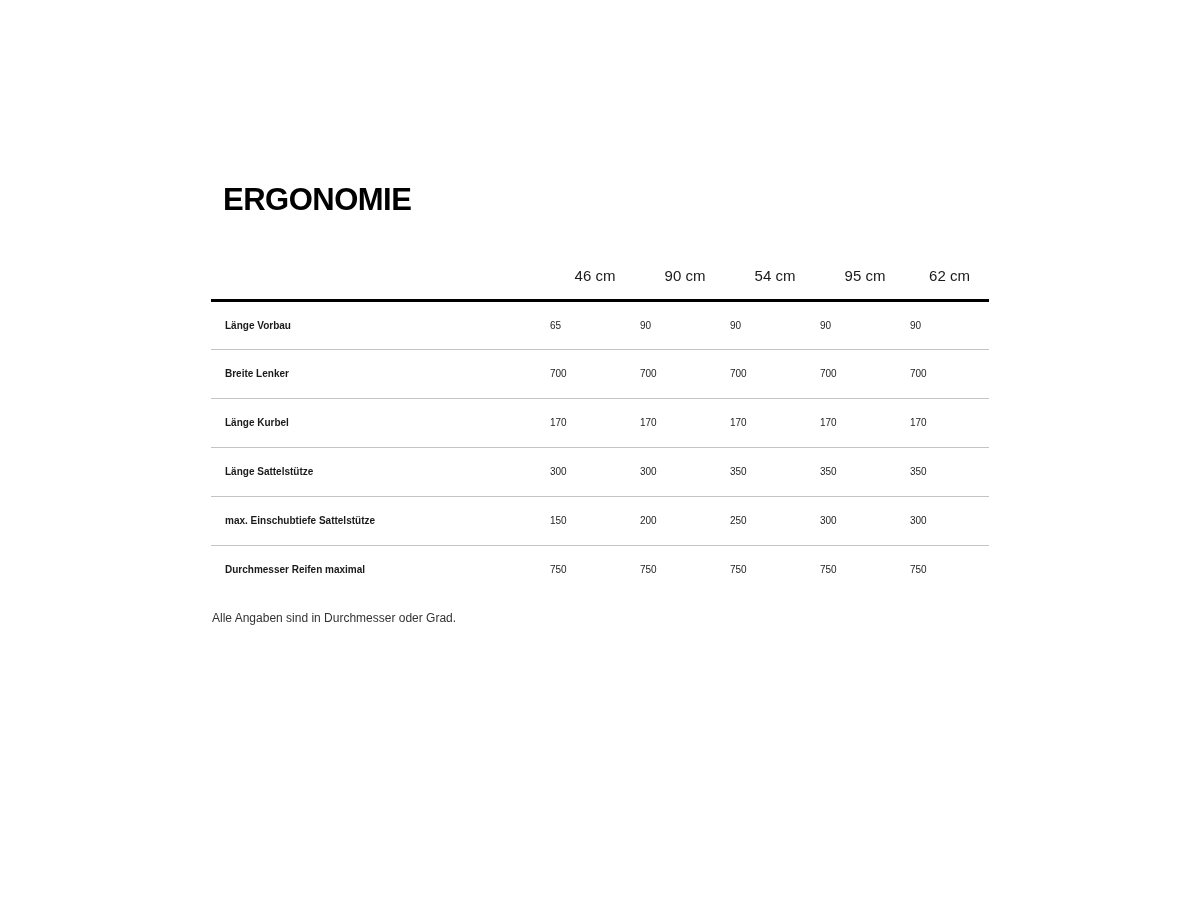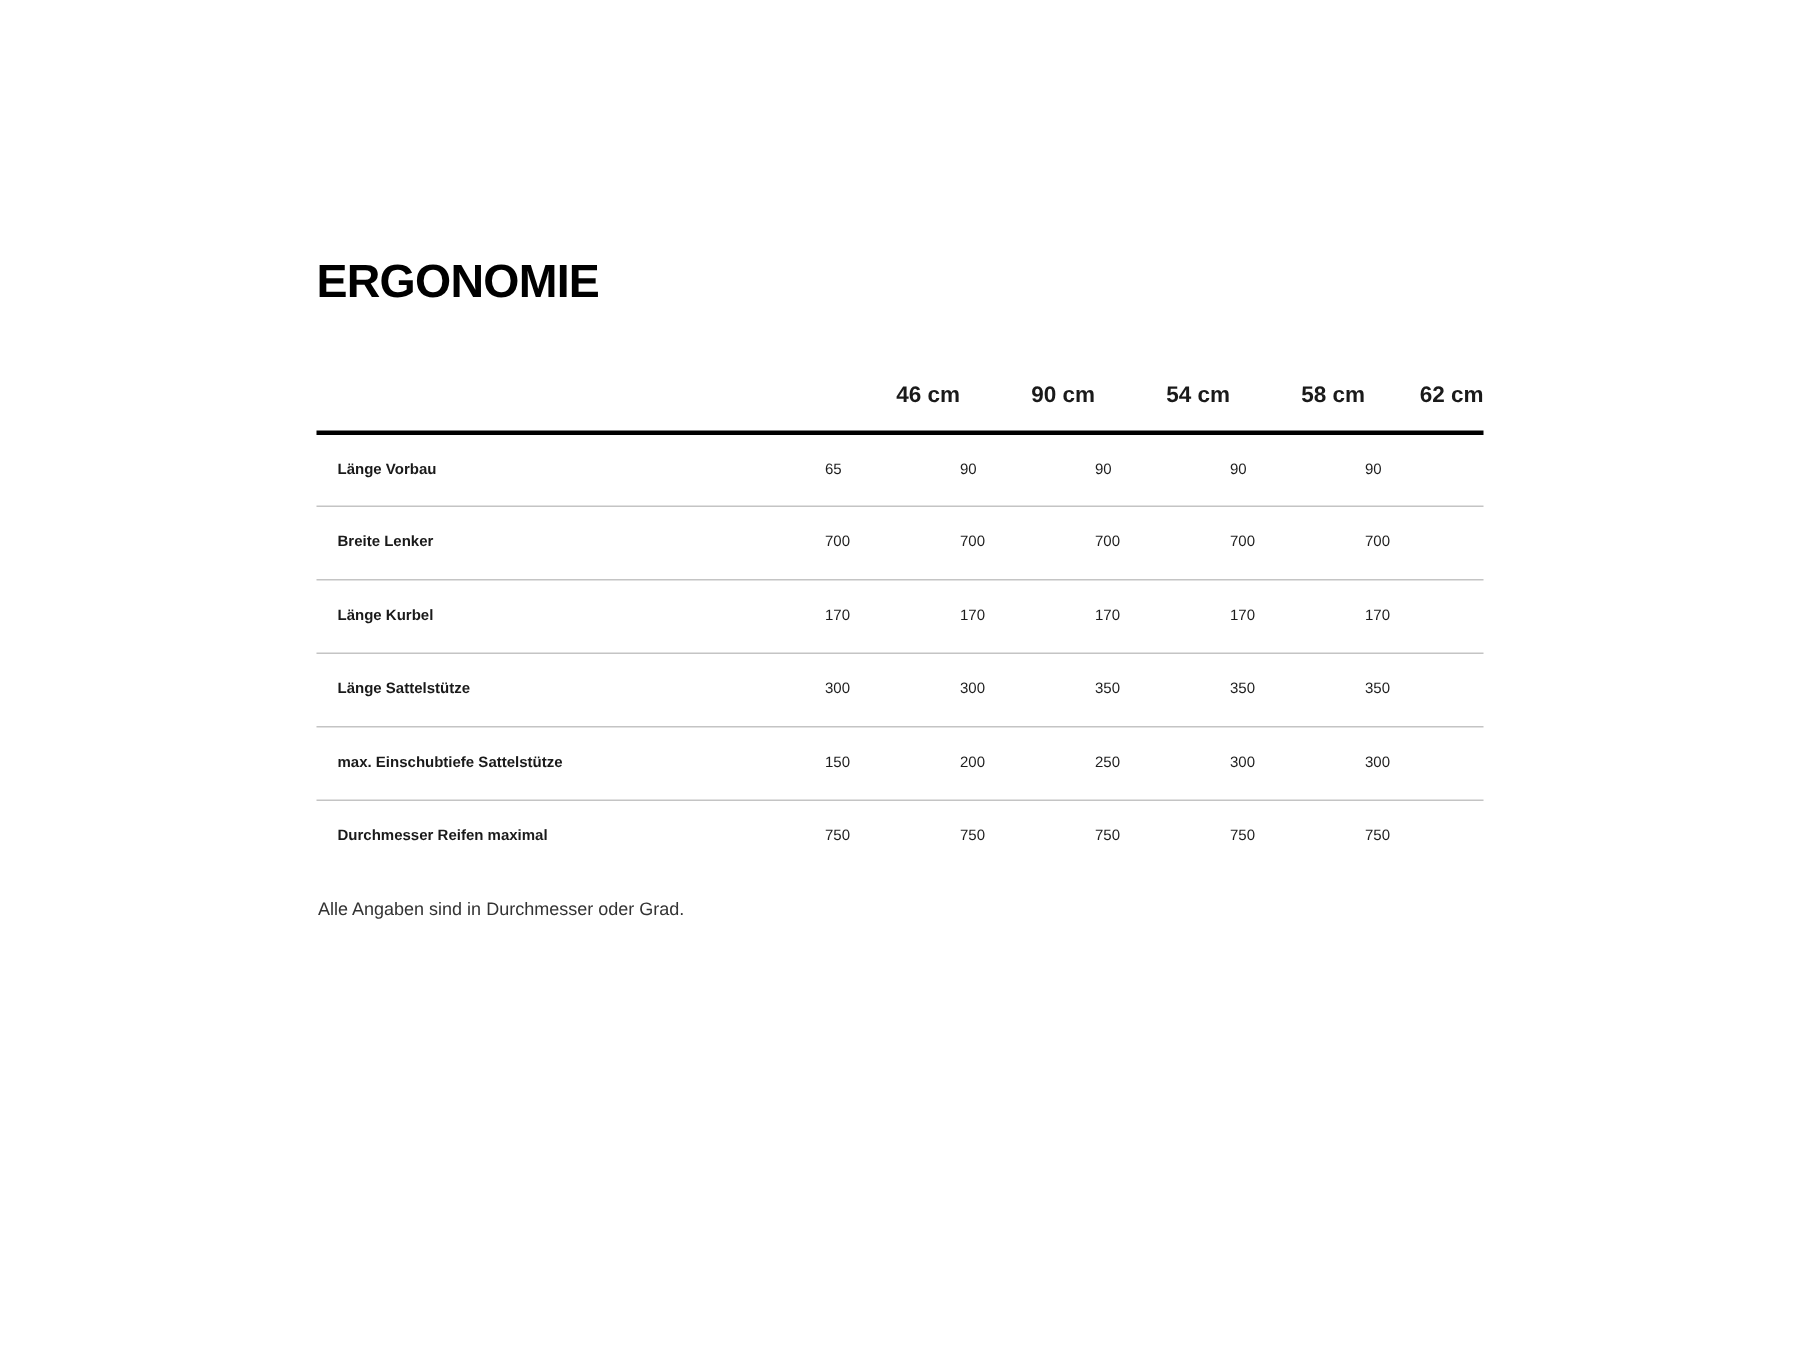--- a/index.html
+++ b/index.html
@@ -15,42 +15,42 @@
     color: #1a1a1a;
     overflow: hidden;
   }
   .section {
     position: absolute;
     left: 211px;
     top: 170px;
     width: 778px;
   }
   .section-title {
-    margin: 0;
+    margin: 12px;
     font-size: 31px;
     line-height: 36px;
     font-weight: 700;
     letter-spacing: -0.5px;
     color: #000000;
   }
   table.ergo {
     width: 778px;
     margin-top: 34px;
     border-collapse: collapse;
     table-layout: fixed;
   }
   table.ergo thead tr {
     height: 48px;
     border-bottom: 3px solid #000000;
   }
   table.ergo th {
-    text-align: right;
+    text-align: center;
     vertical-align: middle;
     font-size: 15px;
-    font-weight: 700;
+    font-weight: 400;
     color: #1a1a1a;
     padding: 0;
   }
   table.ergo tbody tr {
     height: 49px;
     border-bottom: 1px solid #c4c4c4;
   }
   table.ergo tbody tr:last-child {
     border-bottom: none;
   }
@@ -84,21 +84,21 @@
 
   <h1 class="section-title">ERGONOMIE</h1>
 
   <table class="ergo">
     <thead>
       <tr>
         <th class="col-label"></th>
         <th class="col-size">46 cm</th>
         <th class="col-size">90 cm</th>
         <th class="col-size">54 cm</th>
-        <th class="col-size">58 cm</th>
+        <th class="col-size">95 cm</th>
         <th class="col-size-last">62 cm</th>
       </tr>
     </thead>
     <tbody>
       <tr>
         <td class="row-label">Länge Vorbau</td>
         <td>65</td>
         <td>90</td>
         <td>90</td>
         <td>90</td>

